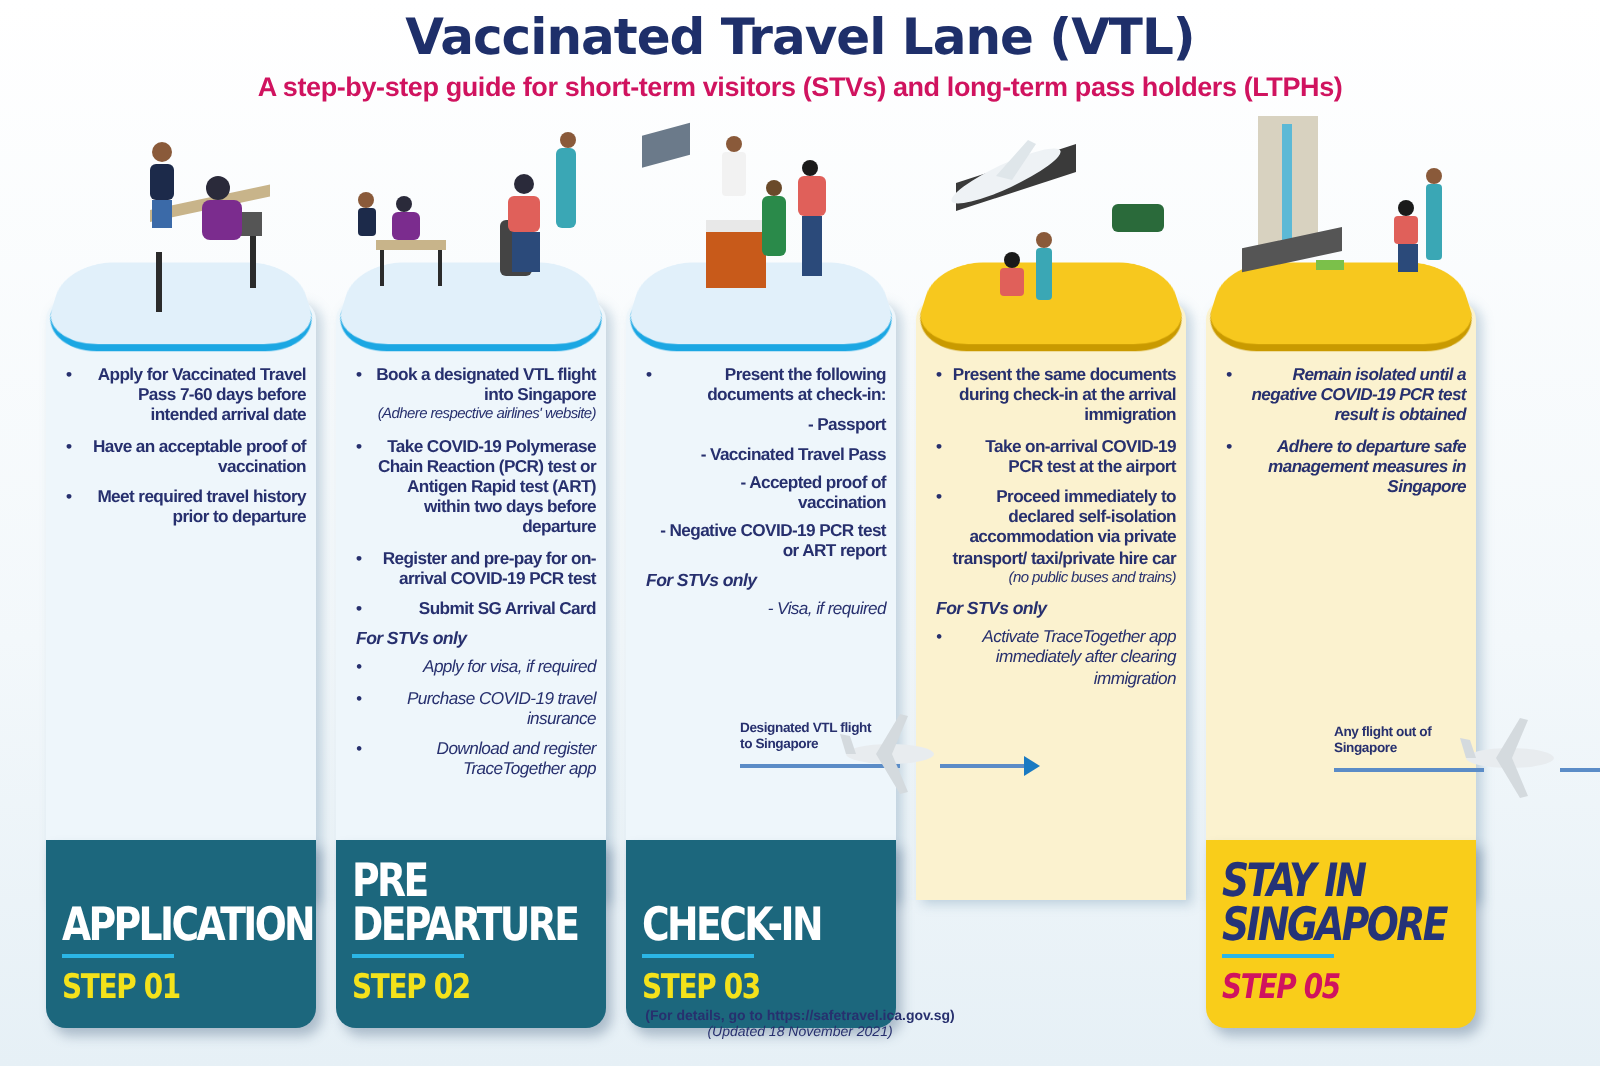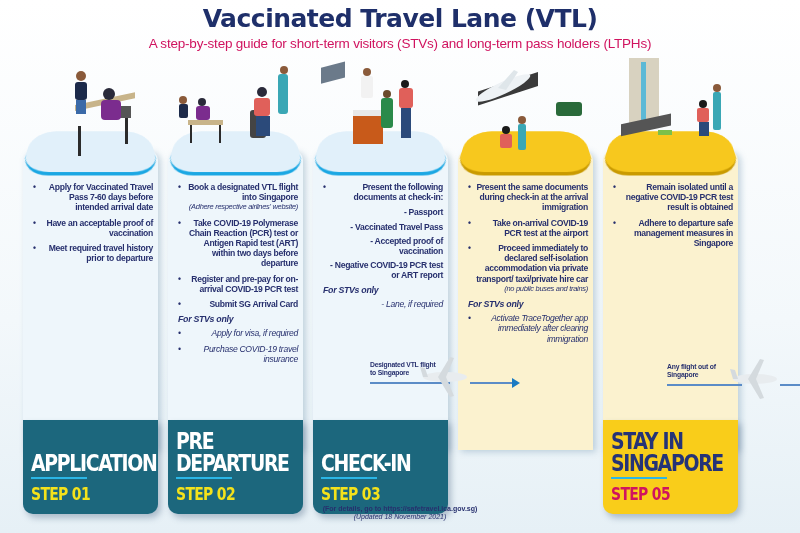--- a/index.html
+++ b/index.html
@@ -9,21 +9,21 @@
     font-family: "Liberation Sans", sans-serif;
     position: relative;
   }
   .title {
     position: absolute; top: 4px; left: 0; width: 800px; text-align: center;
     font-family: "DejaVu Sans", sans-serif; font-weight: bold;
     font-size: 25px; color: #1e2f6a; letter-spacing: -0.5px;
   }
   .subtitle {
     position: absolute; top: 36px; left: 0; width: 800px; text-align: center;
-    font-family: "Liberation Sans", sans-serif; font-weight: normal;
+    font-family: "Liberation Sans", sans-serif; font-weight: bold;
     font-size: 13.5px; color: #d0135f; letter-spacing: -0.2px;
   }
   .col {
     position: absolute; top: 120px; width: 135px; height: 380px;
   }
   .col .body {
     position: absolute; left: 0; top: 30px; width: 135px; height: 300px;
     border-radius: 10px 10px 0 0;
     box-shadow: 3px 2px 6px rgba(100,140,170,0.35);
   }
@@ -144,20 +144,21 @@
     <ul>
       <li><span>Book a designated VTL flight into Singapore</span><span class="note">(Adhere respective airlines' website)</span></li>
       <li>Take COVID-19 Polymerase Chain Reaction (PCR) test or Antigen Rapid test (ART) within two days before departure</li>
       <li>Register and pre-pay for on-arrival COVID-19 PCR test</li>
       <li>Submit SG Arrival Card</li>
     </ul>
     <div class="stv-head">For STVs only</div>
     <ul>
       <li class="it">Apply for visa, if required</li>
       <li class="it">Purchase COVID-19 travel insurance</li>
+      <li class="it">Download and register TraceTogether app</li>
     </ul>
   </div>
   <div class="step">
     <div class="name"><span>PRE</span><br><span>DEPARTURE</span></div>
     <div class="uline"></div>
     <div class="num">STEP 02</div>
   </div>
 </div>
 
 <div class="col blue" style="left:313px;">
@@ -178,21 +179,21 @@
   <div class="content">
     <ul>
       <li>Present the following documents at check-in:</li>
       <li class="sub">- Passport</li>
       <li class="sub">- Vaccinated Travel Pass</li>
       <li class="sub">- Accepted proof of vaccination</li>
       <li class="sub">- Negative COVID-19 PCR test or ART report</li>
     </ul>
     <div class="stv-head">For STVs only</div>
     <ul>
-      <li class="sub it">- Lane, if required</li>
+      <li class="sub it">- Visa, if required</li>
     </ul>
   </div>
   <div class="step">
     <div class="name"><span>CHECK-IN</span></div>
     <div class="uline"></div>
     <div class="num">STEP 03</div>
   </div>
 </div>
 
 <div class="col yellow" style="left:458px;">
@@ -214,21 +215,21 @@
       <li>Take on-arrival COVID-19 PCR test at the airport</li>
       <li><span>Proceed immediately to declared self-isolation accommodation via private transport/ taxi/private hire car</span><span class="note">(no public buses and trains)</span></li>
     </ul>
     <div class="stv-head">For STVs only</div>
     <ul>
       <li class="it">Activate TraceTogether app immediately after clearing immigration</li>
     </ul>
   </div>
 </div>
 
-<div class="col yellow" style="left:603px;">
+<div class="col yellow" style="left:603px;font-style:italic;">
   <div class="body"></div>
   <div class="platform"></div>
   <svg class="illus" viewBox="0 0 135 110">
     <rect x="26" y="0" width="30" height="70" fill="#d8d2c0"></rect>
     <rect x="38" y="4" width="5" height="62" fill="#5cb9d6"></rect>
     <rect x="18" y="70" width="50" height="12" fill="#555" transform="skewY(-12)"></rect>
     <rect x="55" y="72" width="14" height="5" fill="#7bc04a"></rect>
     <circle cx="100" cy="46" r="4" fill="#1a1a1a"></circle>
     <rect x="94" y="50" width="12" height="14" rx="2" fill="#e0605a"></rect>
     <rect x="96" y="64" width="10" height="14" fill="#2b4a7a"></rect>

